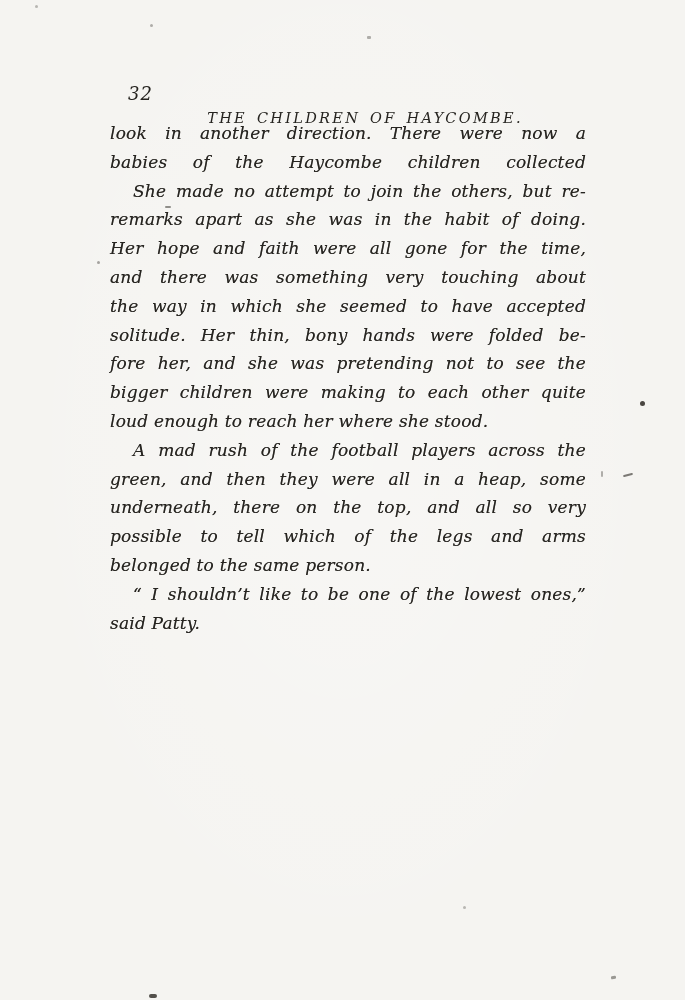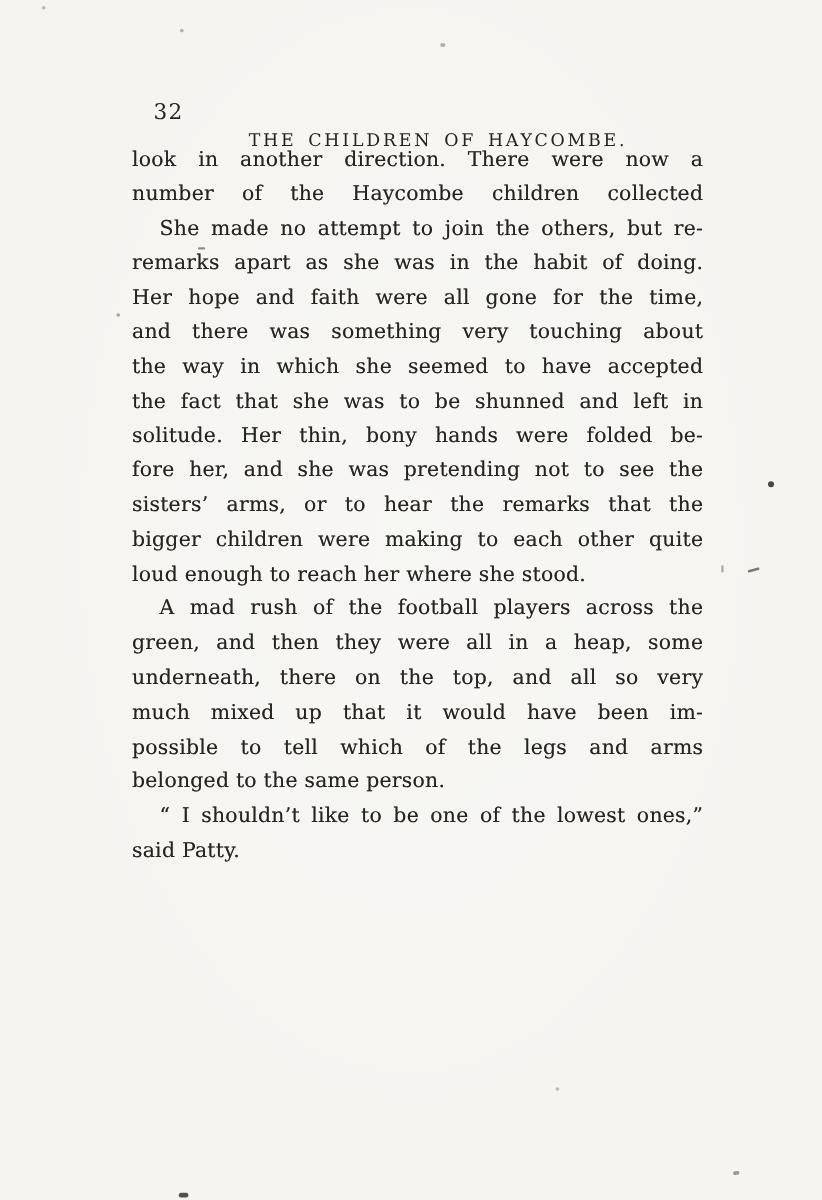--- a/index.html
+++ b/index.html
@@ -19,20 +19,21 @@
     font-family: "DejaVu Serif", "Liberation Serif", serif;
     color: var(--ink);
   }
   .page {
     position: absolute;
     inset: 0;
     
     background:
       radial-gradient(ellipse at 50% 45%, rgba(255,255,255,0.25) 0%, rgba(0,0,0,0) 70%),
       var(--paper);
+    font-style: italic;
   }
   .running-header {
     position: absolute;
     top: 83px;
     left: 127px;
     width: 476px;
     height: 22px;
   }
   .page-num {
     position: absolute;
@@ -87,36 +88,33 @@
 
 <div class="page">
 
   <div class="running-header">
     <span class="page-num">32</span>
     <span class="head-title">THE CHILDREN OF HAYCOMBE.</span>
   </div>
 
   <div class="body-text">
       <div class="line">look in another direction.  There were now a</div>
-      <div class="line">number of the Haycombe children collected</div>
+      <div class="line">babies of the Haycombe children collected</div>
       <div class="line indent">She made no attempt to join the others, but re-</div>
       <div class="line">remarks apart as she was in the habit of doing.</div>
       <div class="line">Her hope and faith were all gone for the time,</div>
       <div class="line">and there was something very touching about</div>
       <div class="line">the way in which she seemed to have accepted</div>
-      <div class="line">the fact that she was to be shunned and left in</div>
       <div class="line">solitude.  Her thin, bony hands were folded be-</div>
       <div class="line">fore her, and she was pretending not to see the</div>
-      <div class="line">sisters’ arms, or to hear the remarks that the</div>
       <div class="line">bigger children were making to each other quite</div>
       <div class="line last">loud enough to reach her where she stood.</div>
       <div class="line indent">A mad rush of the football players across the</div>
       <div class="line">green, and then they were all in a heap, some</div>
       <div class="line">underneath, there on the top, and all so very</div>
-      <div class="line">much mixed up that it would have been im-</div>
       <div class="line">possible to tell which of the legs and arms</div>
       <div class="line last">belonged to the same person.</div>
       <div class="line indent">“ I shouldn’t like to be one of the lowest ones,”</div>
       <div class="line last">said Patty.</div>
     </div>
 
   <div class="speck" style="left:640px;top:401px;width:5px;height:5px;opacity:.85;"></div>
   <div class="speck" style="left:623px;top:474px;width:10px;height:2px;opacity:.6;border-radius:1px;transform:rotate(-15deg);"></div>
   <div class="speck" style="left:601px;top:471px;width:2px;height:6px;opacity:.35;border-radius:1px;"></div>
   <div class="speck" style="left:149px;top:994px;width:8px;height:4px;opacity:.8;border-radius:2px;"></div>

